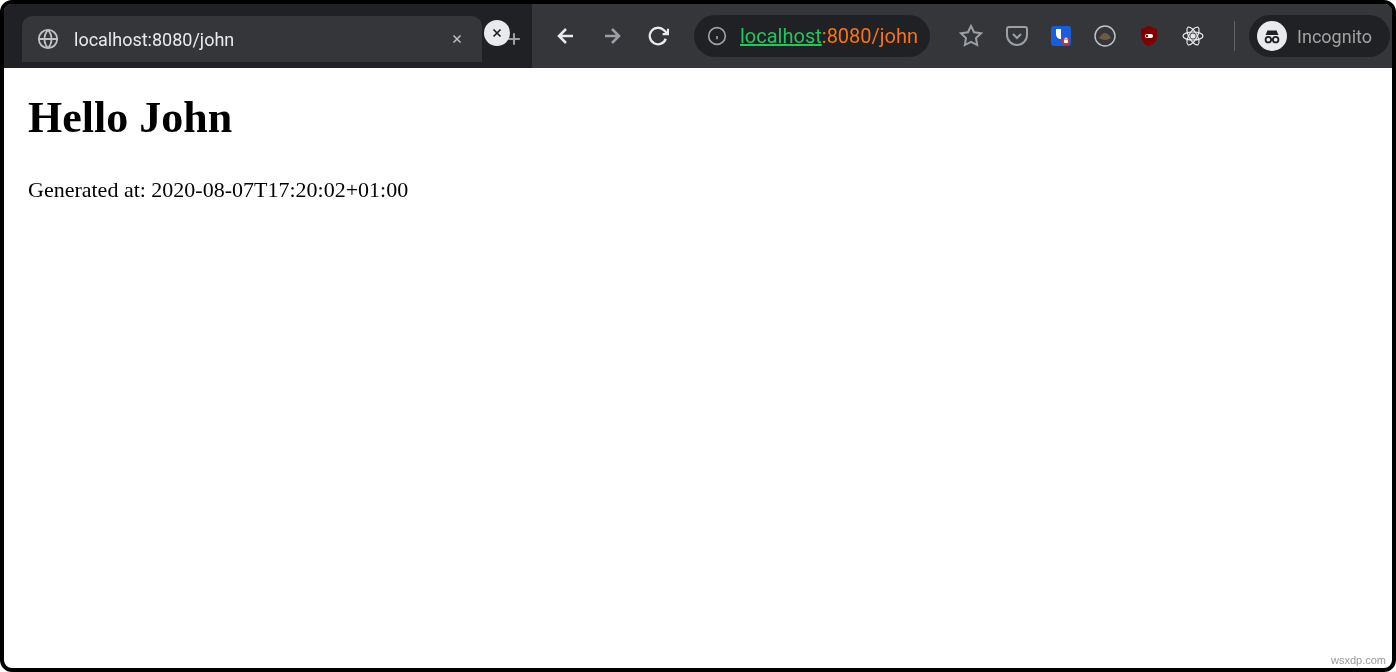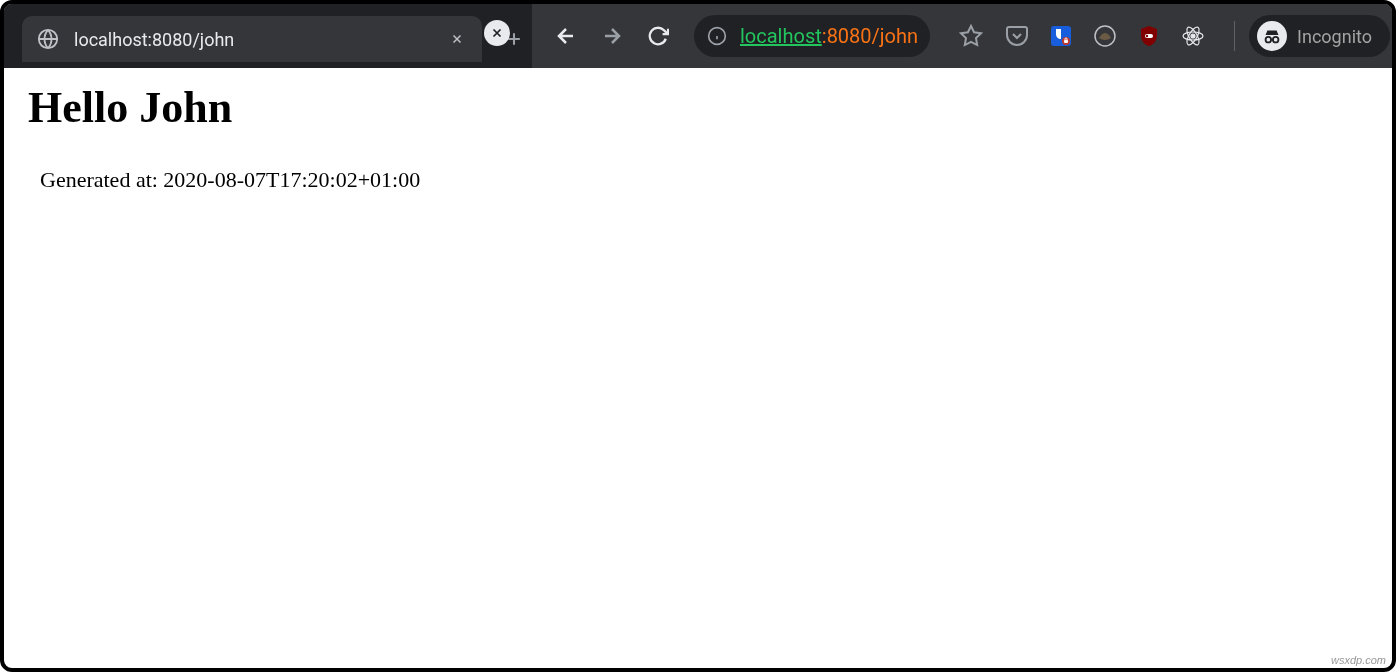--- a/index.html
+++ b/index.html
@@ -208,41 +208,39 @@
       height: 40px;
       display: flex;
       align-items: center;
       justify-content: center;
       color: #e8eaed;
       cursor: pointer;
       margin-left: 8px;
     }
     .page-content {
       background: #fff;
-      padding: 14px 24px;
+      padding: 24px 24px;
       font-family: "Times New Roman", Times, serif;
       color: #000;
     }
     .page-heading {
       font-size: 44px;
       font-weight: bold;
       margin-bottom: 34px;
     }
     .page-paragraph {
       font-size: 22px;
-      margin-left: 12px;
     }
     .watermark {
       position: absolute;
       bottom: 2px;
       right: 6px;
       font-size: 11px;
       color: #999;
       font-family: Arial, sans-serif;
-      font-style: italic;
     }
   </style>
 </head>
 <body>
 
 <div class="browser-chrome">
   <div class="tab-strip">
     <div class="tab">
       <span class="tab-favicon">
         <svg width="22" height="22" viewBox="0 0 24 24" fill="none" stroke="currentColor" stroke-width="2">

